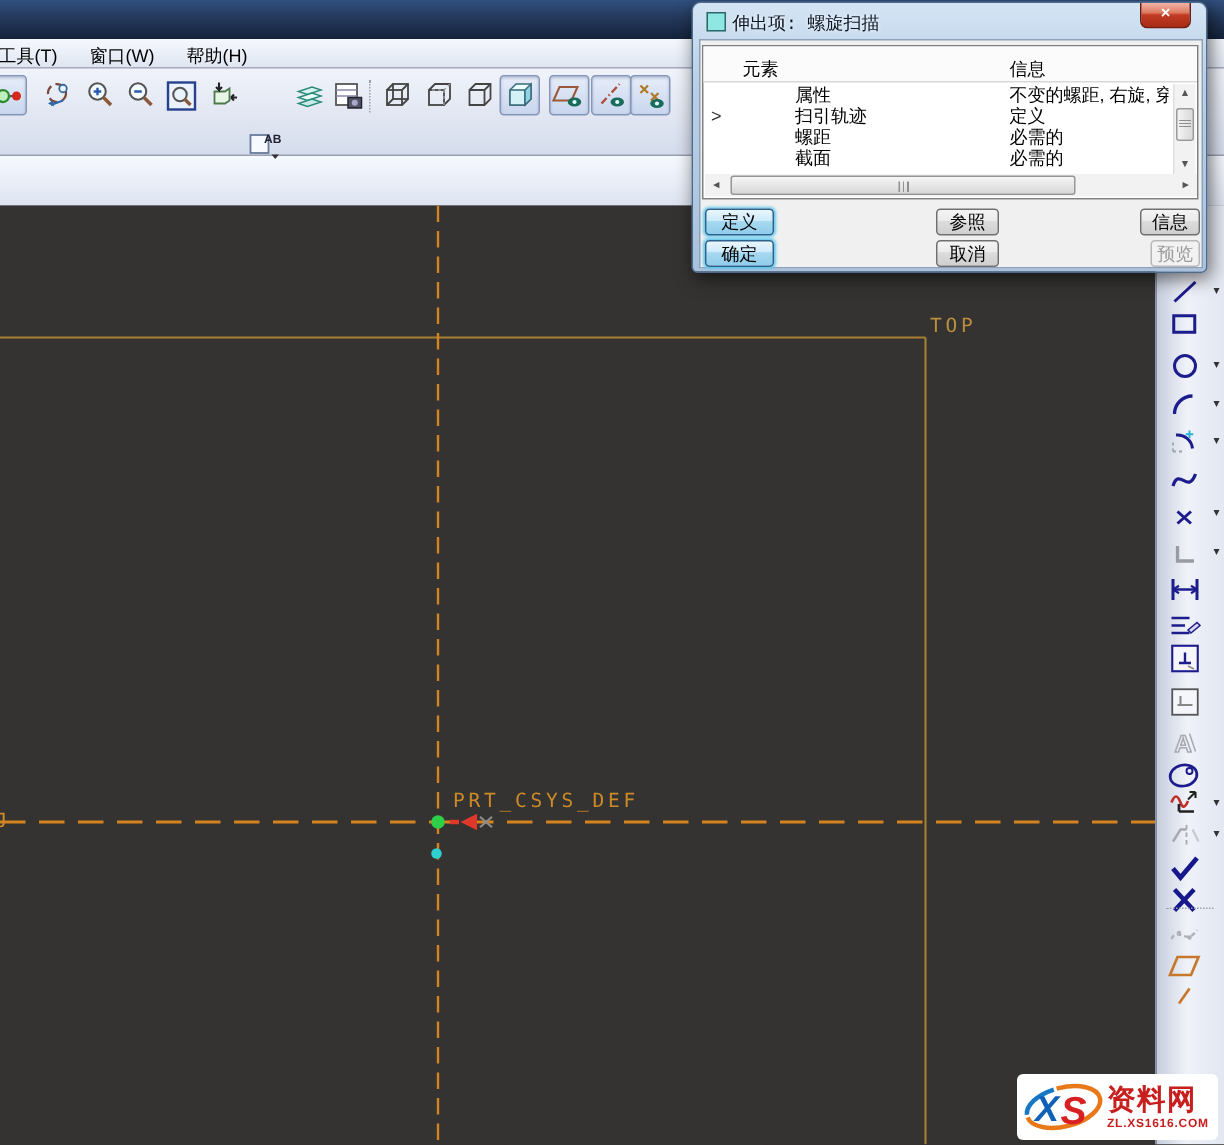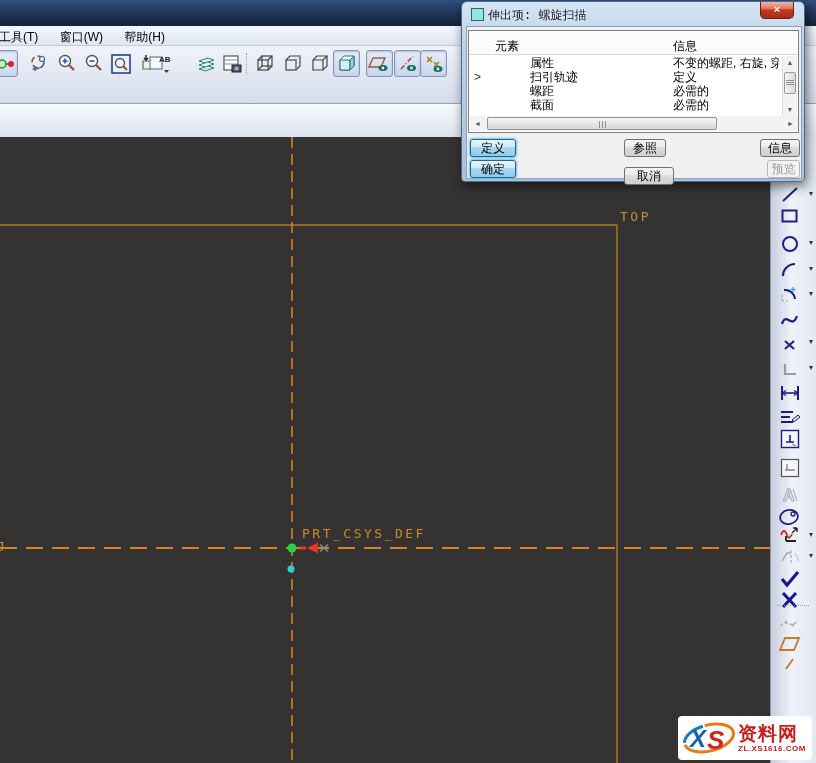--- a/index.html
+++ b/index.html
@@ -140,21 +140,21 @@
       <line x1="13" y1="13" x2="17" y2="17" stroke="#8a5a3a" stroke-width="2.2"></line>
     </svg>
   </div>
   <div class="tbtn" style="left:134px;">
     <svg width="22" height="22">
       <path d="M6,8 l7,0 l3,-2 l0,8 l-3,2 l-7,0 z" fill="#e8f6e8" stroke="#4a7a4a" stroke-width="1.2"></path>
       <path d="M9,2 l0,5 l-2,-2 M9,7 l2,-2" fill="none" stroke="#222" stroke-width="1.4"></path>
       <path d="M21,12 l-4,0 M17,12 l2,-2 M17,12 l2,2" fill="none" stroke="#222" stroke-width="1.4"></path>
     </svg>
   </div>
-  <div class="tbtn" style="left:146px;">
+  <div class="tbtn" style="left:163px;margin-top:33px;">
     <svg width="24" height="22">
       <rect x="2" y="4" width="12" height="12" fill="#f6faff" stroke="#6a7a9a" stroke-width="1.2"></rect>
       <text x="11" y="9" font-size="8" font-weight="bold" fill="#223">AB</text>
       <path d="M16,17 l5,0 l-2.5,3 z" fill="#333"></path>
     </svg>
   </div>
   <div class="tbtn" style="left:192px;">
     <svg width="22" height="22">
       <path d="M4,8 l9,-3 l6,2 l-9,3 z" fill="#d8f4f0" stroke="#2a8a7a" stroke-width="1"></path>
       <path d="M4,12 l9,-3 l6,2 l-9,3 z" fill="#eafcfa" stroke="#2a8a7a" stroke-width="1"></path>
@@ -449,21 +449,21 @@
             <i></i>
           </div>
         <div class="hs-btn hs-right">►</div>
       </div>
     </div>
 
     <button class="btn primary" style="left:3px;top:112px;width:46px;">定义</button>
     <button class="btn" style="left:157px;top:112px;width:42px;">参照</button>
     <button class="btn" style="right:1px;top:112px;width:40px;">信息</button>
     <button class="btn primary" style="left:3px;top:133px;width:46px;">确定</button>
-    <button class="btn" style="left:157px;top:140px;width:50px;">取消</button>
+    <button class="btn" style="left:157px;top:133px;width:42px;">取消</button>
     <button class="btn disabled" style="right:1px;top:133px;width:33px;">预览</button>
   </div>
 </div>
 
 <div class="watermark">
   <svg width="54" height="40">
     <ellipse cx="27" cy="20" rx="25" ry="13" fill="none" stroke="#e87818" stroke-width="3" transform="rotate(-14 27 20)" stroke-dasharray="60 30"></ellipse>
     <ellipse cx="27" cy="20" rx="25" ry="13" fill="none" stroke="#1878c8" stroke-width="3" transform="rotate(-14 27 20)" stroke-dasharray="0 62 26 100"></ellipse>
     <text x="8" y="29" font-size="24" font-weight="bold" font-style="italic" fill="#1060b8">X</text>
     <text x="25" y="31" font-size="26" font-weight="bold" font-style="italic" fill="#d82020">S</text>

